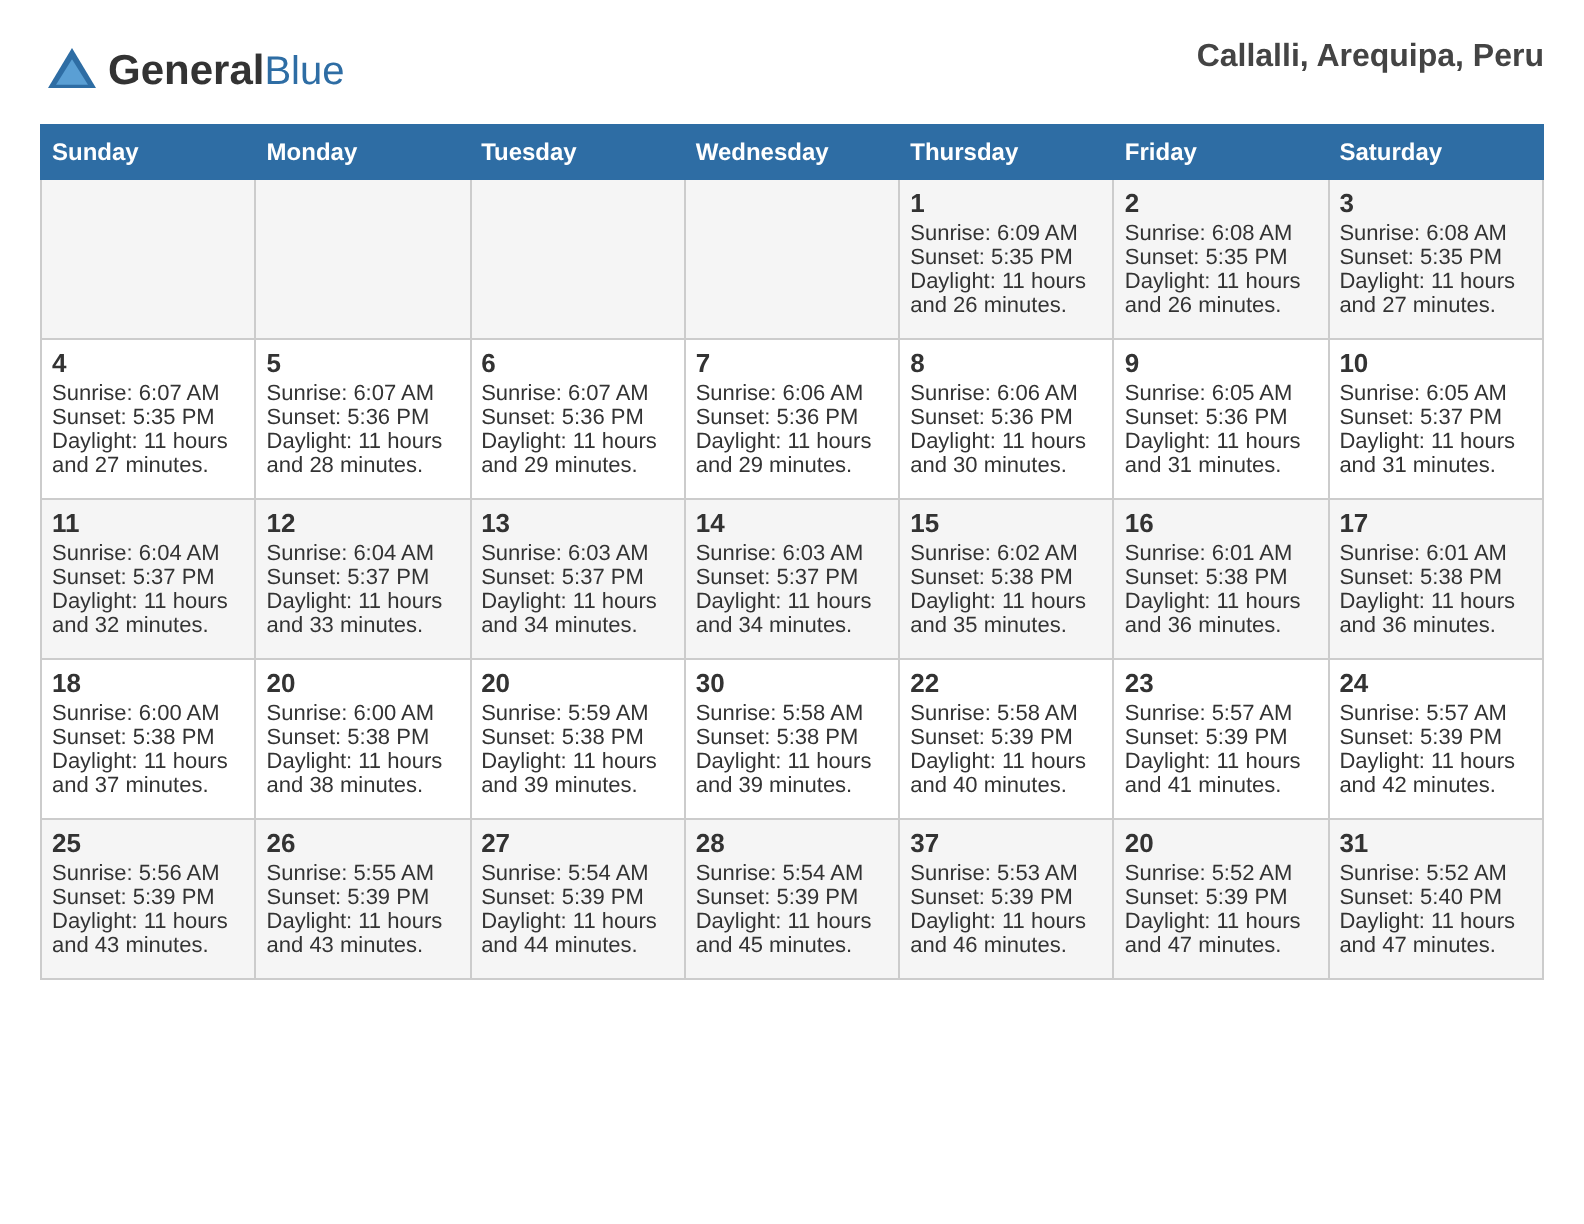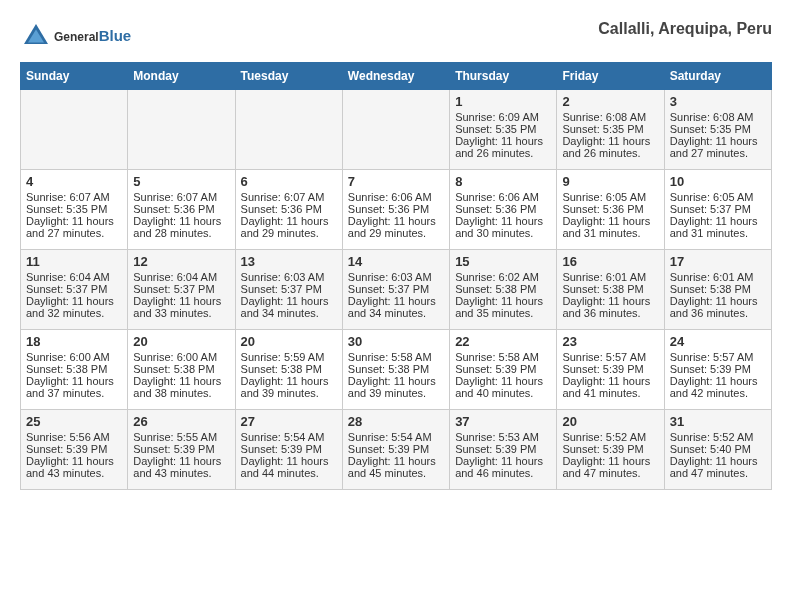--- a/index.html
+++ b/index.html
@@ -79,21 +79,21 @@
 </head>
 <body>
 
 <div class="header">
   <div class="logo">
     <svg class="logo-icon" viewBox="0 0 40 40" xmlns="http://www.w3.org/2000/svg">
       <polygon points="20,5 35,30 5,30" fill="#2e6da4"></polygon>
       <polygon points="20,12 30,28 10,28" fill="#5a9fd4"></polygon>
     </svg>
     <div>
-      <span style="font-size:12px;font-weight:bold;color:#333;">General</span><span style="font-size:15px;font-weight:bold;color:#2e6da4;">Blue</span>
+      <span style="font-size:21px;font-weight:bold;color:#333;">General</span><span style="font-size:20px;font-weight:normal;color:#2e6da4;">Blue</span>
     </div>
   </div>
   <div class="title-block">
     <div class="location">Callalli, Arequipa, Peru</div>
   </div>
 </div>
 
 <table>
   <thead>
     <tr>

